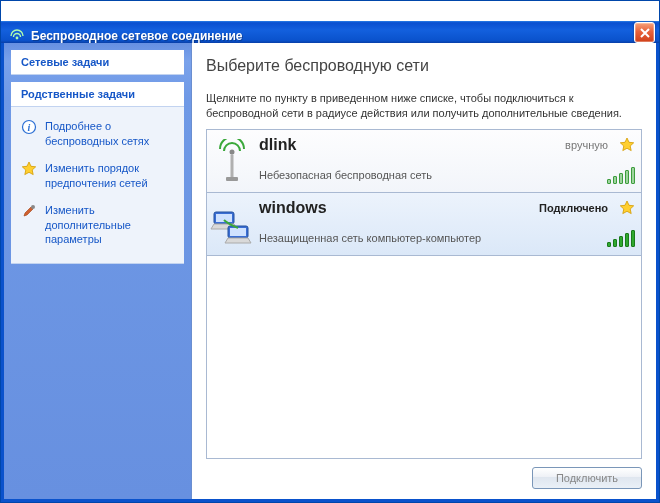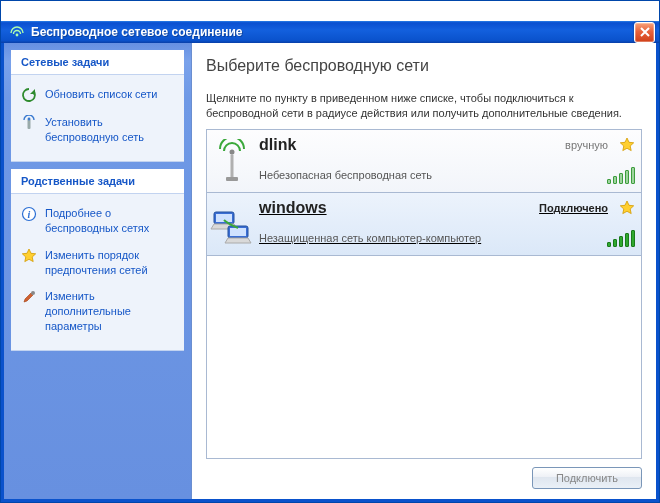--- a/index.html
+++ b/index.html
@@ -16,21 +16,21 @@
     height: 503px;
     border: 1px solid #0046aa;
     background: #fff;
     display: flex;
     flex-direction: column;
   }
   .titlebar {
     height: 28px;
     background: linear-gradient(to bottom, #2a80e8 0%, #0a4fd0 8%, #1360de 40%, #0a52cc 88%, #083fa8 100%);
     display: flex;
-    align-items: center;
+    align-items: flex-end;
     padding: 0 4px 0 8px;
     color: #fff;
     margin-top: 20px;
   }
   .titlebar .tb-icon { width: 16px; height: 16px; margin-right: 6px; position: relative; }
   .titlebar .tb-icon svg { width: 16px; height: 16px; }
   .titlebar .tb-text { font-weight: bold; font-size: 12px; text-shadow: 1px 1px 0 rgba(0,0,0,.25); flex: 1; white-space: nowrap; overflow: hidden; }
   .close-btn {
     width: 21px; height: 21px;
     background: linear-gradient(to bottom, #f7a27a 0%, #e8623b 45%, #d04019 100%);
@@ -112,21 +112,20 @@
     padding: 0;
     display: flex;
     align-items: stretch;
     background: linear-gradient(to bottom, #fdfdfe, #F2F5FA);
     cursor: pointer;
     position: relative;
     min-height: 60px;
   }
   .net-item.selected {
     background: linear-gradient(to bottom, #ECF3FC, #DBE8F8);
-    text-decoration: underline;
   }
   .net-icon {
     width: 50px;
     display: flex;
     align-items: center;
     justify-content: center;
     padding: 6px 0;
   }
   .net-body { flex: 1; padding: 6px 6px 8px 2px; }
   .net-row1 { display: flex; align-items: center; }
@@ -189,41 +188,20 @@
       <svg viewBox="0 0 10 10">
           <path d="M1 1l8 8M9 1l-8 8" stroke="#fff" stroke-width="2"></path>
         </svg>
     </div>
   </div>
   <div class="body">
     <div class="sidebar">
 
       <div class="task-group">
         <div class="task-header">Сетевые задачи</div>
-        <div class="task-items">
-          <div class="task-item">
-            <span class="ti-icon">
-              <svg viewBox="0 0 16 16">
-                  <path d="M8 2a6 6 0 1 0 5.6 3.9L12 7" fill="none" stroke="#2e8b2e" stroke-width="1.8"></path>
-                  <path d="M14 2v5h-5z" fill="#2e8b2e"></path>
-                </svg>
-            </span>
-            <span class="ti-label">Обновить список сети</span>
-          </div>
-          <div class="task-item">
-            <span class="ti-icon">
-              <svg viewBox="0 0 16 16">
-                  <rect x="6.5" y="4" width="3" height="10" fill="#9aa" rx="1"></rect>
-                  <path d="M3 5a5 5 0 0 1 10 0" fill="none" stroke="#3a7ad0" stroke-width="1.4"></path>
-                  <circle cx="8" cy="4" r="1.4" fill="#3a7ad0"></circle>
-                </svg>
-            </span>
-            <span class="ti-label">Установить беспроводную сеть</span>
-          </div>
-        </div>
       </div>
 
       <div class="task-group">
         <div class="task-header">Родственные задачи</div>
         <div class="task-items">
           <div class="task-item">
             <span class="ti-icon">
               <svg viewBox="0 0 16 16">
                   <circle cx="8" cy="8" r="6.5" fill="#fff" stroke="#2a6ed4" stroke-width="1.2"></circle>
                   <text x="8" y="12" text-anchor="middle" font-size="10" font-family="Georgia" font-style="italic" fill="#2a6ed4" font-weight="bold">i</text>

